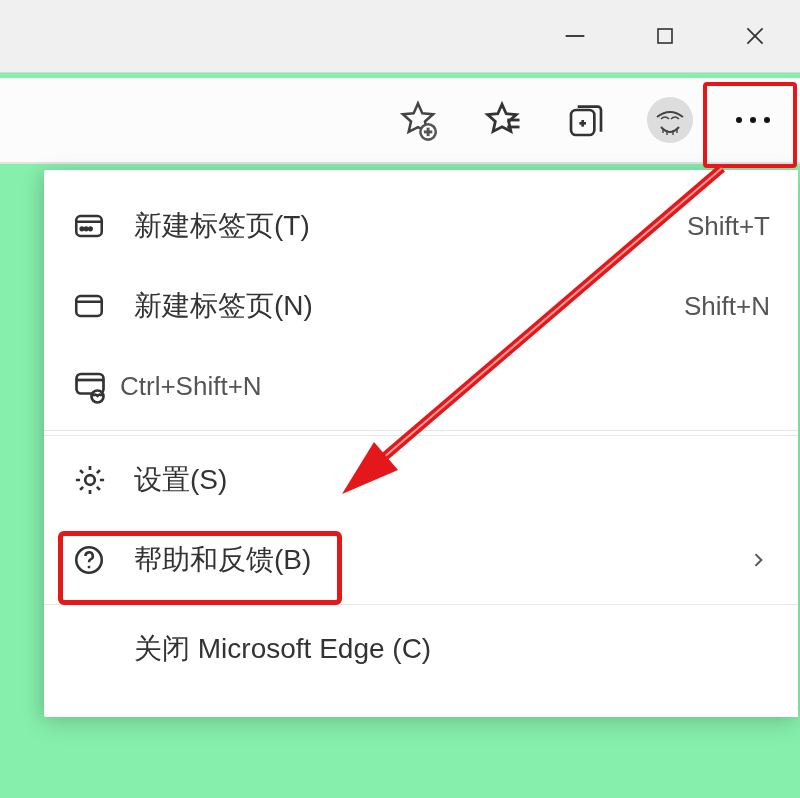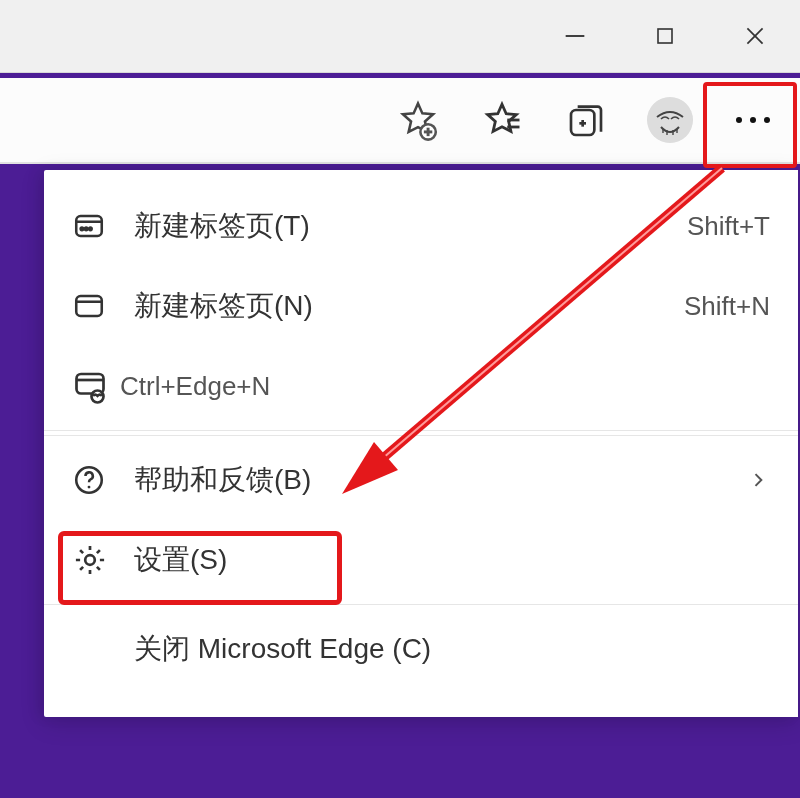--- a/index.html
+++ b/index.html
@@ -9,21 +9,21 @@
     height: 798px;
     background: #f5f5f5;
     font-family: "Segoe UI", "Microsoft YaHei", Arial, sans-serif;
     overflow: hidden;
     color: #222;
   }
   .viewport {
     position: relative;
     width: 800px;
     height: 798px;
-    background: #4c1d95;
+    background: #86efac;
   }
 
   
   .titlebar {
     position: absolute;
     top: 0; left: 0; right: 0;
     height: 72px;
     background: #f0f0f0;
     border-bottom: 1px solid #d8d8d8;
     display: flex;
@@ -261,52 +261,52 @@
 
     <div class="menu-item">
       <span class="mi-icon">
         <svg width="36" height="36" viewBox="0 0 24 24" fill="none" stroke="#333" stroke-width="1.8">
           <rect x="3" y="4" width="18" height="13" rx="3"></rect>
           <line x1="3" y1="8" x2="21" y2="8"></line>
           <path d="M13 19 a4 4 0 1 0 8 0 a4 4 0 1 0 -8 0" fill="#fff"></path>
           <path d="M14 18.5 q1.5-1.5 3 0 q1.5-1.5 3 0"></path>
         </svg>
       </span>
-      <span class="mi-shortcut">Ctrl+Edge+N</span>
+      <span class="mi-shortcut">Ctrl+Shift+N</span>
     </div>
 
     <div class="menu-sep"></div>
 
 
     <div class="menu-sep"></div>
+
+    <div class="menu-item" id="settings-row">
+      <span class="mi-icon">
+        <svg width="36" height="36" viewBox="0 0 24 24" fill="none" stroke="#333" stroke-width="1.8">
+          <circle cx="12" cy="12" r="3.2"></circle>
+          <path d="M12 2.6v2.8M12 18.6v2.8M21.4 12h-2.8M5.4 12H2.6M18.6 5.4l-2 2M7.4 16.6l-2 2M18.6 18.6l-2-2M7.4 7.4l-2-2"></path>
+        </svg>
+      </span>
+      <span class="mi-label">设置(S)</span>
+    </div>
 
     <div class="menu-item">
       <span class="mi-icon">
         <svg width="34" height="34" viewBox="0 0 24 24" fill="none" stroke="#333" stroke-width="1.8">
           <circle cx="12" cy="12" r="9"></circle>
           <path d="M9.5 9.2a2.6 2.6 0 1 1 3.6 2.4c-.9.4-1.1 1-1.1 1.9"></path>
           <circle cx="12" cy="17" r="1" fill="#333" stroke="none"></circle>
         </svg>
       </span>
       <span class="mi-label">帮助和反馈(B)</span>
       <span class="mi-chevron">
         <svg width="20" height="20" viewBox="0 0 24 24" fill="none" stroke="#555" stroke-width="2.4">
           <polyline points="9 5 16 12 9 19"></polyline>
         </svg>
       </span>
-    </div>
-
-    <div class="menu-item" id="settings-row">
-      <span class="mi-icon">
-        <svg width="36" height="36" viewBox="0 0 24 24" fill="none" stroke="#333" stroke-width="1.8">
-          <circle cx="12" cy="12" r="3.2"></circle>
-          <path d="M12 2.6v2.8M12 18.6v2.8M21.4 12h-2.8M5.4 12H2.6M18.6 5.4l-2 2M7.4 16.6l-2 2M18.6 18.6l-2-2M7.4 7.4l-2-2"></path>
-        </svg>
-      </span>
-      <span class="mi-label">设置(S)</span>
     </div>
 
     <div class="menu-sep"></div>
 
     <div class="menu-item">
       <span class="mi-icon"></span>
       <span class="mi-label">关闭 Microsoft Edge (C)</span>
     </div>
 
     <div class="menu-bottom-gap"></div>

